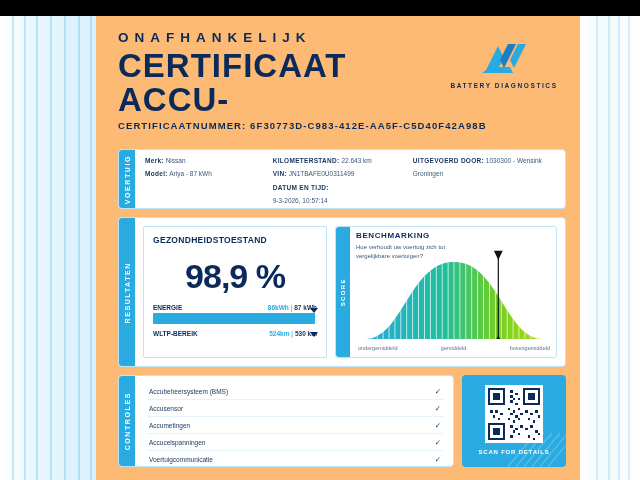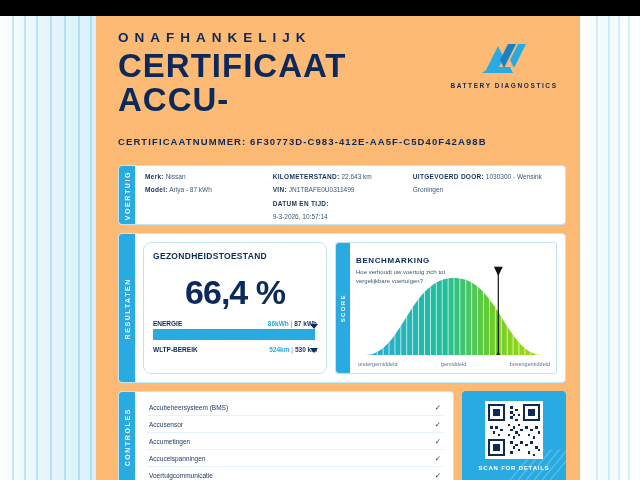--- a/index.html
+++ b/index.html
@@ -51,21 +51,21 @@
     margin-bottom: 4px;
   }
   .title {
     font-size: 33px;
     line-height: 1.02;
     font-weight: 800;
     color: #0b2a5b;
     letter-spacing: 1px;
   }
   .certnr {
-    margin-top: 20px;
+    margin-top: 4px;
     font-size: 9.5px;
     letter-spacing: 1.1px;
     color: #0b2a5b;
     font-weight: 700;
   }
   .certnr .val { font-weight: 700; }
 
   .logo {
     position: absolute;
     right: 16px; top: 24px;
@@ -133,21 +133,21 @@
   .results-inner {
     position: absolute; left: 16px; right: 0; top: 0; bottom: 0;
     display: flex;
     gap: 8px;
     padding: 8px;
     box-sizing: border-box;
   }
   .soh-box {
     flex: 0 0 184px;
     border: 1px solid #bfe4f6;
-    border-radius: 8px;
+    border-radius: 2px;
     padding: 8px 9px;
     box-sizing: border-box;
     position: relative;
   }
   .soh-title { font-size: 8.5px; font-weight: 700; color: #0b2a5b; line-height: 1.35; letter-spacing: .3px; }
   .soh-value { font-size: 34px; font-weight: 800; color: #0b2a5b; text-align: center; margin: 10px 0 8px; letter-spacing: -1px; }
   .bar-block { margin-top: 6px; }
   .bar-head {
     display: flex; justify-content: space-between; align-items: baseline;
     font-size: 6.5px; font-weight: 700; color: #0b2a5b; margin-bottom: 2px;
@@ -164,21 +164,21 @@
     position: absolute; top: -5px; width: 0; height: 0;
     border-left: 4px solid transparent; border-right: 4px solid transparent;
     border-top: 5px solid #0b2a5b;
   }
 
   .bench-box {
     flex: 1;
     border: 1px solid #bfe4f6;
     border-radius: 3px;
     position: relative;
-    padding: 13px 8px 8px 20px;
+    padding: 4px 8px 8px 20px;
     box-sizing: border-box;
   }
   .bench-tab {
     position: absolute; left: 0; top: 0; bottom: 0; width: 14px;
     background: #29abe2; color: #fff; border-radius: 3px 0 0 3px;
     font-size: 6px; font-weight: 700; letter-spacing: 1.4px;
     display: flex; align-items: center; justify-content: center;
   }
   .bench-tab span { writing-mode: vertical-rl; transform: rotate(180deg); }
   .bench-title { font-size: 8px; font-weight: 800; color: #0b2a5b; letter-spacing: .6px; }
@@ -326,21 +326,21 @@
     <div class="card results">
       <div class="sidetab">
         <span>RESULTATEN</span>
       </div>
       <div class="results-inner">
 
         <div class="soh-box">
           <div class="soh-title">
             <div>GEZONDHEIDSTOESTAND</div>
           </div>
-          <div class="soh-value">66,4 %</div>
+          <div class="soh-value">98,9 %</div>
 
           <div class="bar-block">
             <div class="bar-head">
               <span>ENERGIE</span>
               <span class="nums">
                 <span>86kWh</span>
                 <span class="sep">|</span>
                 <span class="max">87 kWh</span>
               </span>
             </div>

